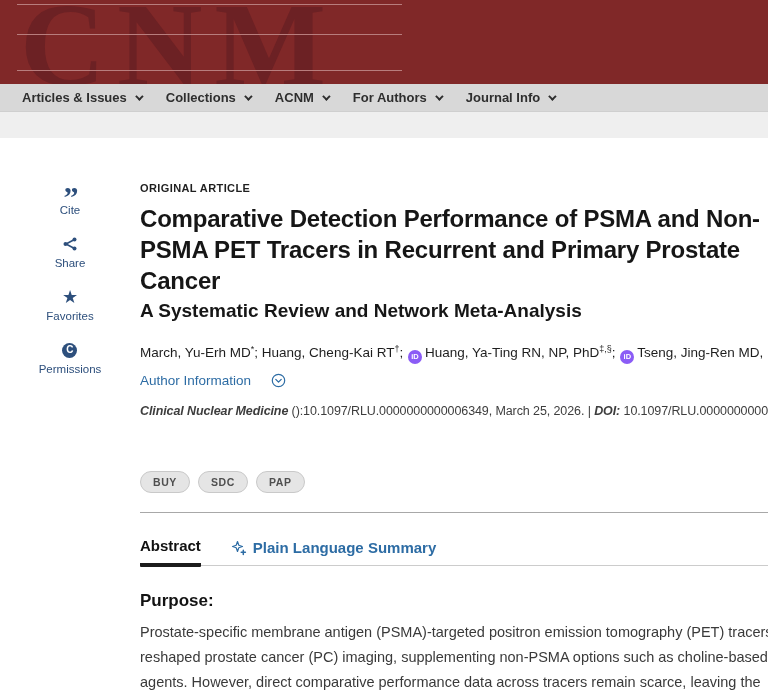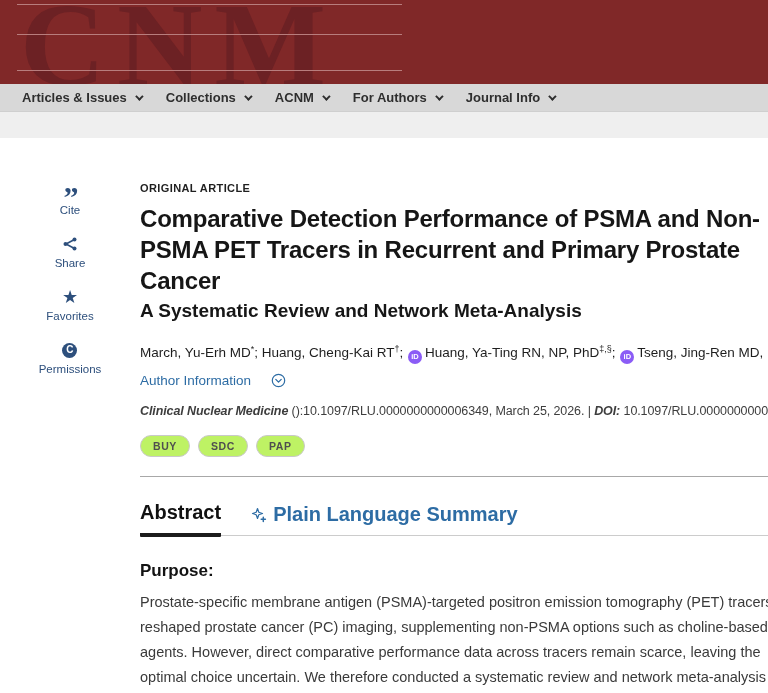--- a/index.html
+++ b/index.html
@@ -142,39 +142,40 @@
     margin-top:16px;
     font-size:12.5px; color:#3d3d3d;
     white-space:nowrap; letter-spacing:-0.1px;
   }
   .citation .jname { font-weight:700; font-style:italic; }
   .citation .doi-label { font-weight:700; font-style:italic; }
 
   .pill-row { margin-top:17px; display:flex; gap:8px; }
   .pill {
     border:1px solid #c9c9c9; border-radius:20px;
-    background:#bef264;
+    background:#e5e5e5;
     padding:5px 12px;
     font-size:10.5px; font-weight:700; letter-spacing:0.6px;
     color:#4f4f4f; cursor:pointer;
     line-height:1;
+    margin-top:36px;
   }
 
   .section-divider {
     margin-top:19px;
     border:none; border-top:1px solid #a8a8a8;
   }
 
   .tabs {
     margin-top:24px;
     display:flex; align-items:flex-end; gap:30px;
     border-bottom:1px solid #cccccc;
   }
   .tab {
-    font-size:20px; font-weight:700;
+    font-size:15px; font-weight:700;
     padding-bottom:9px;
     cursor:pointer;
     display:flex; align-items:center; gap:6px;
   }
   .tab.active {
     color:#111;
     border-bottom:4px solid #1c1c1c;
     margin-bottom:-2px;
     border-radius:0 0 1px 1px;
   }

